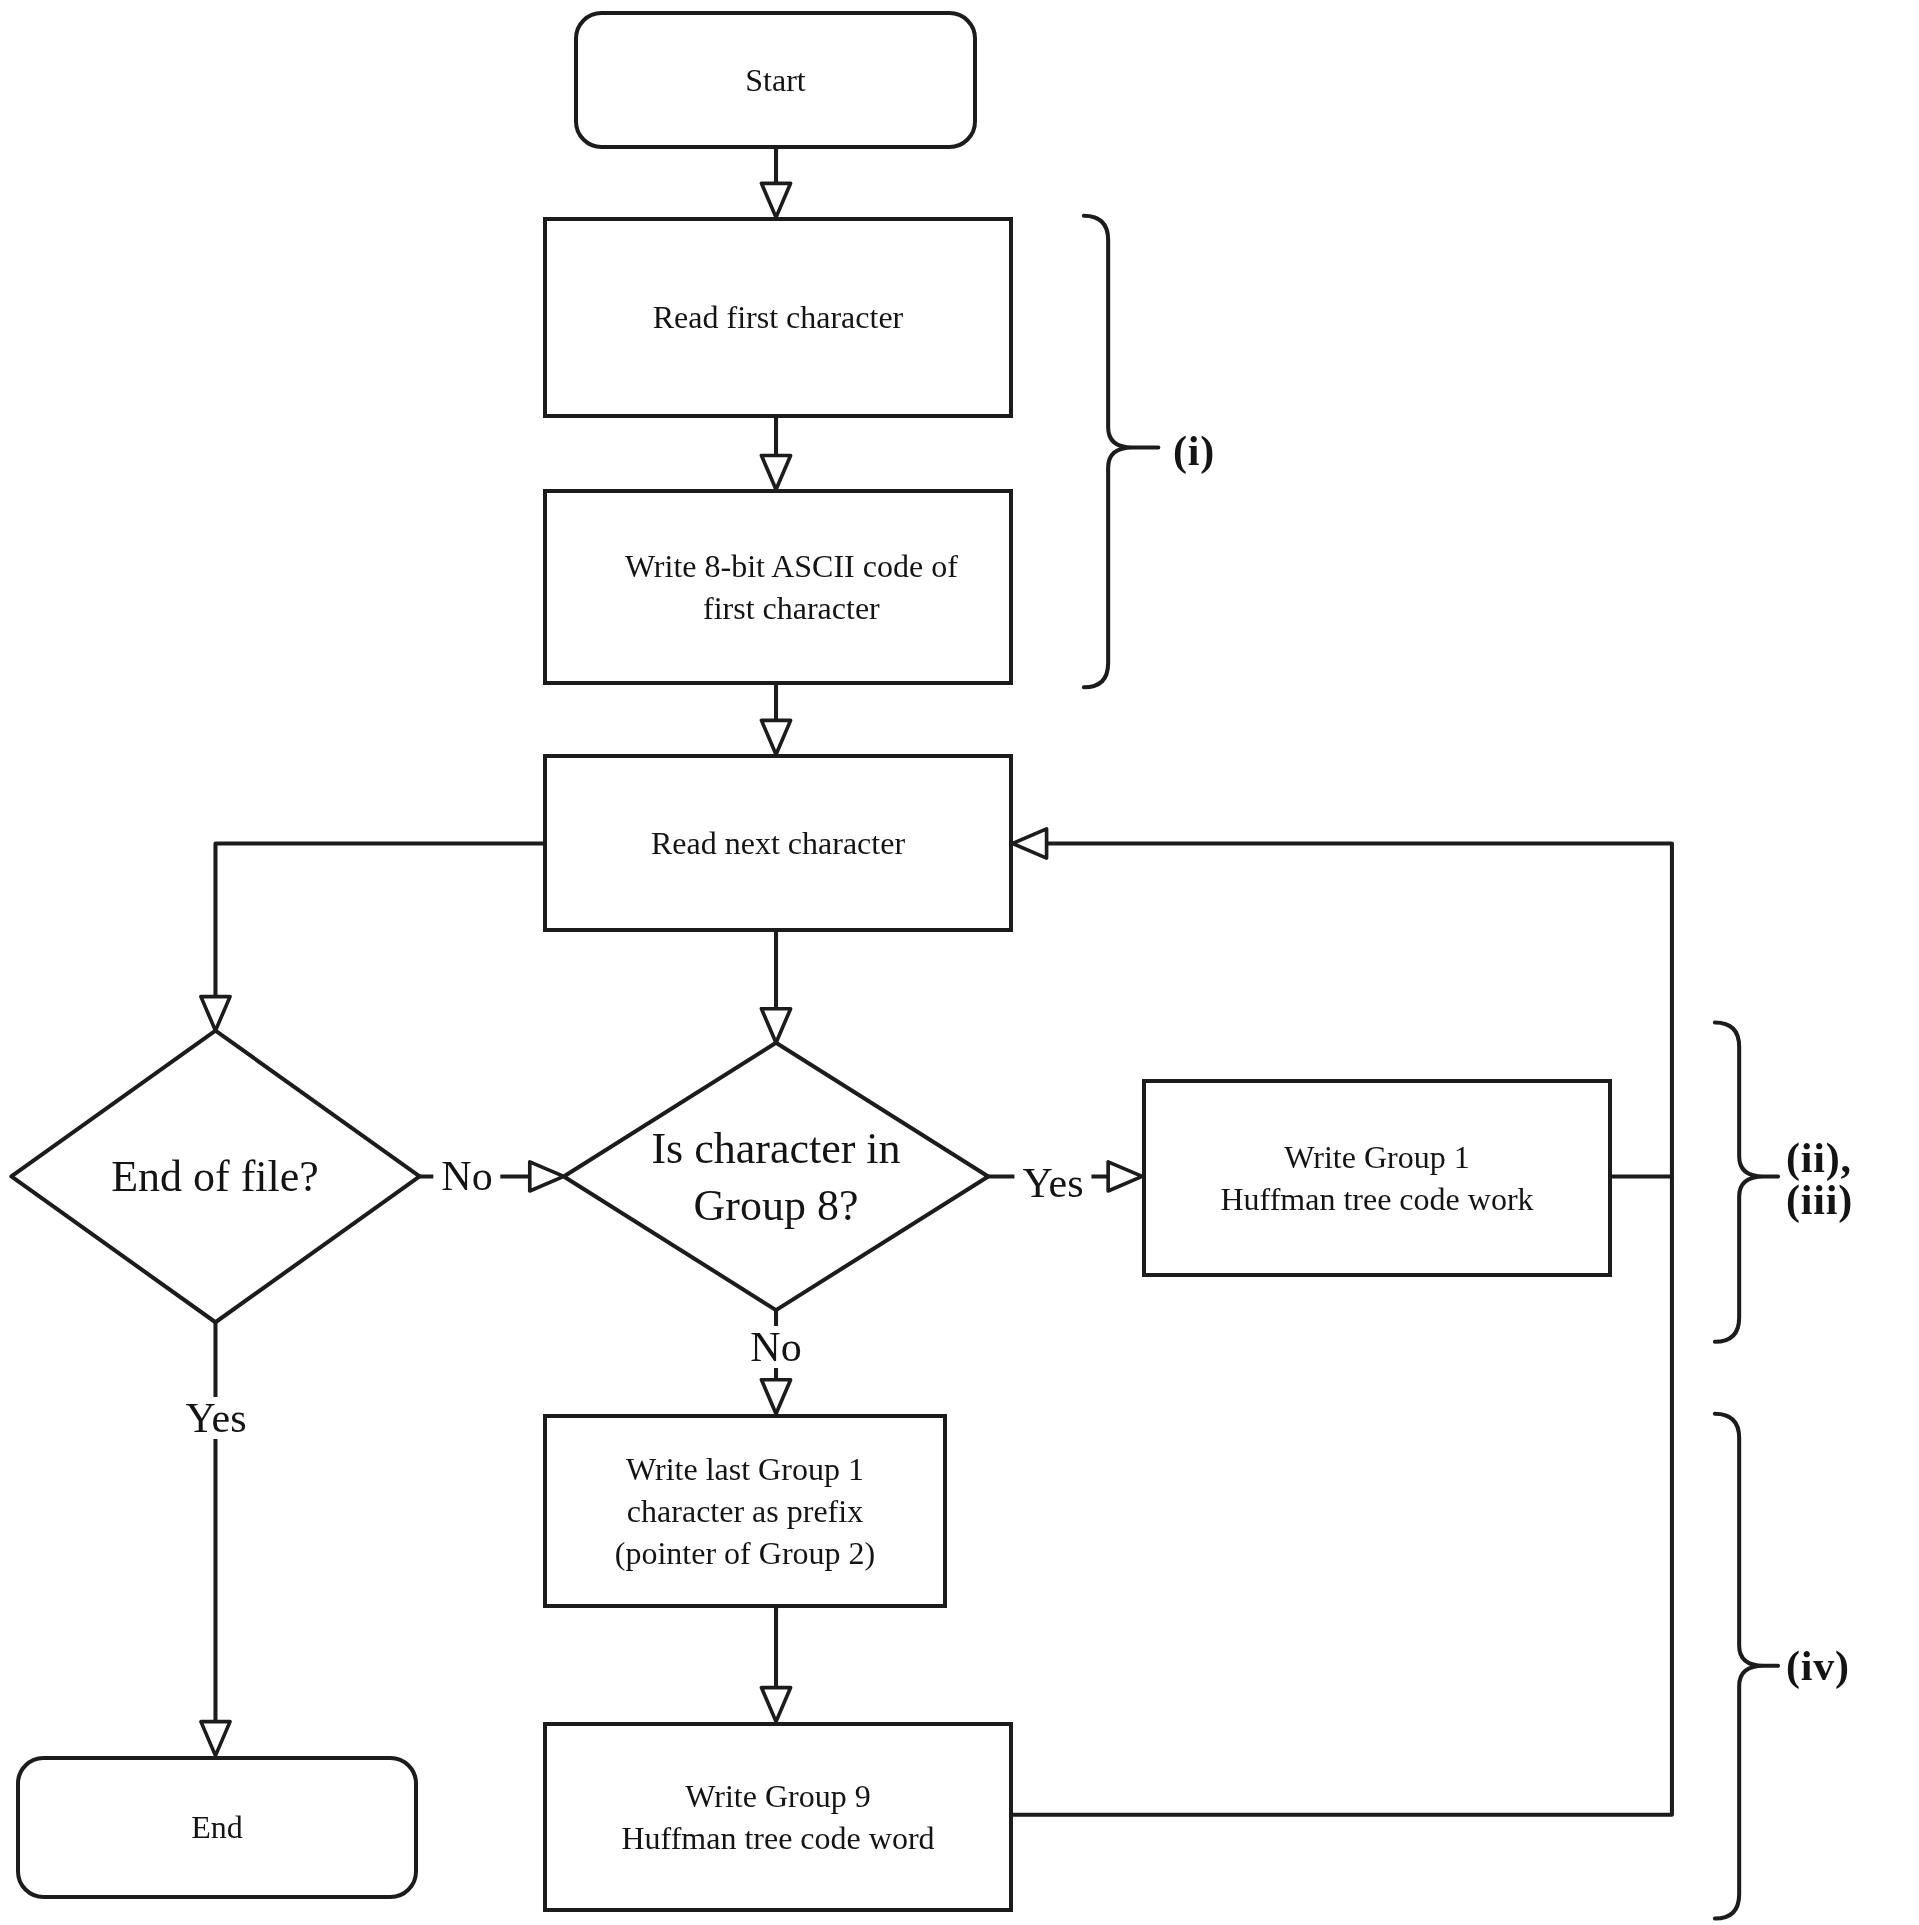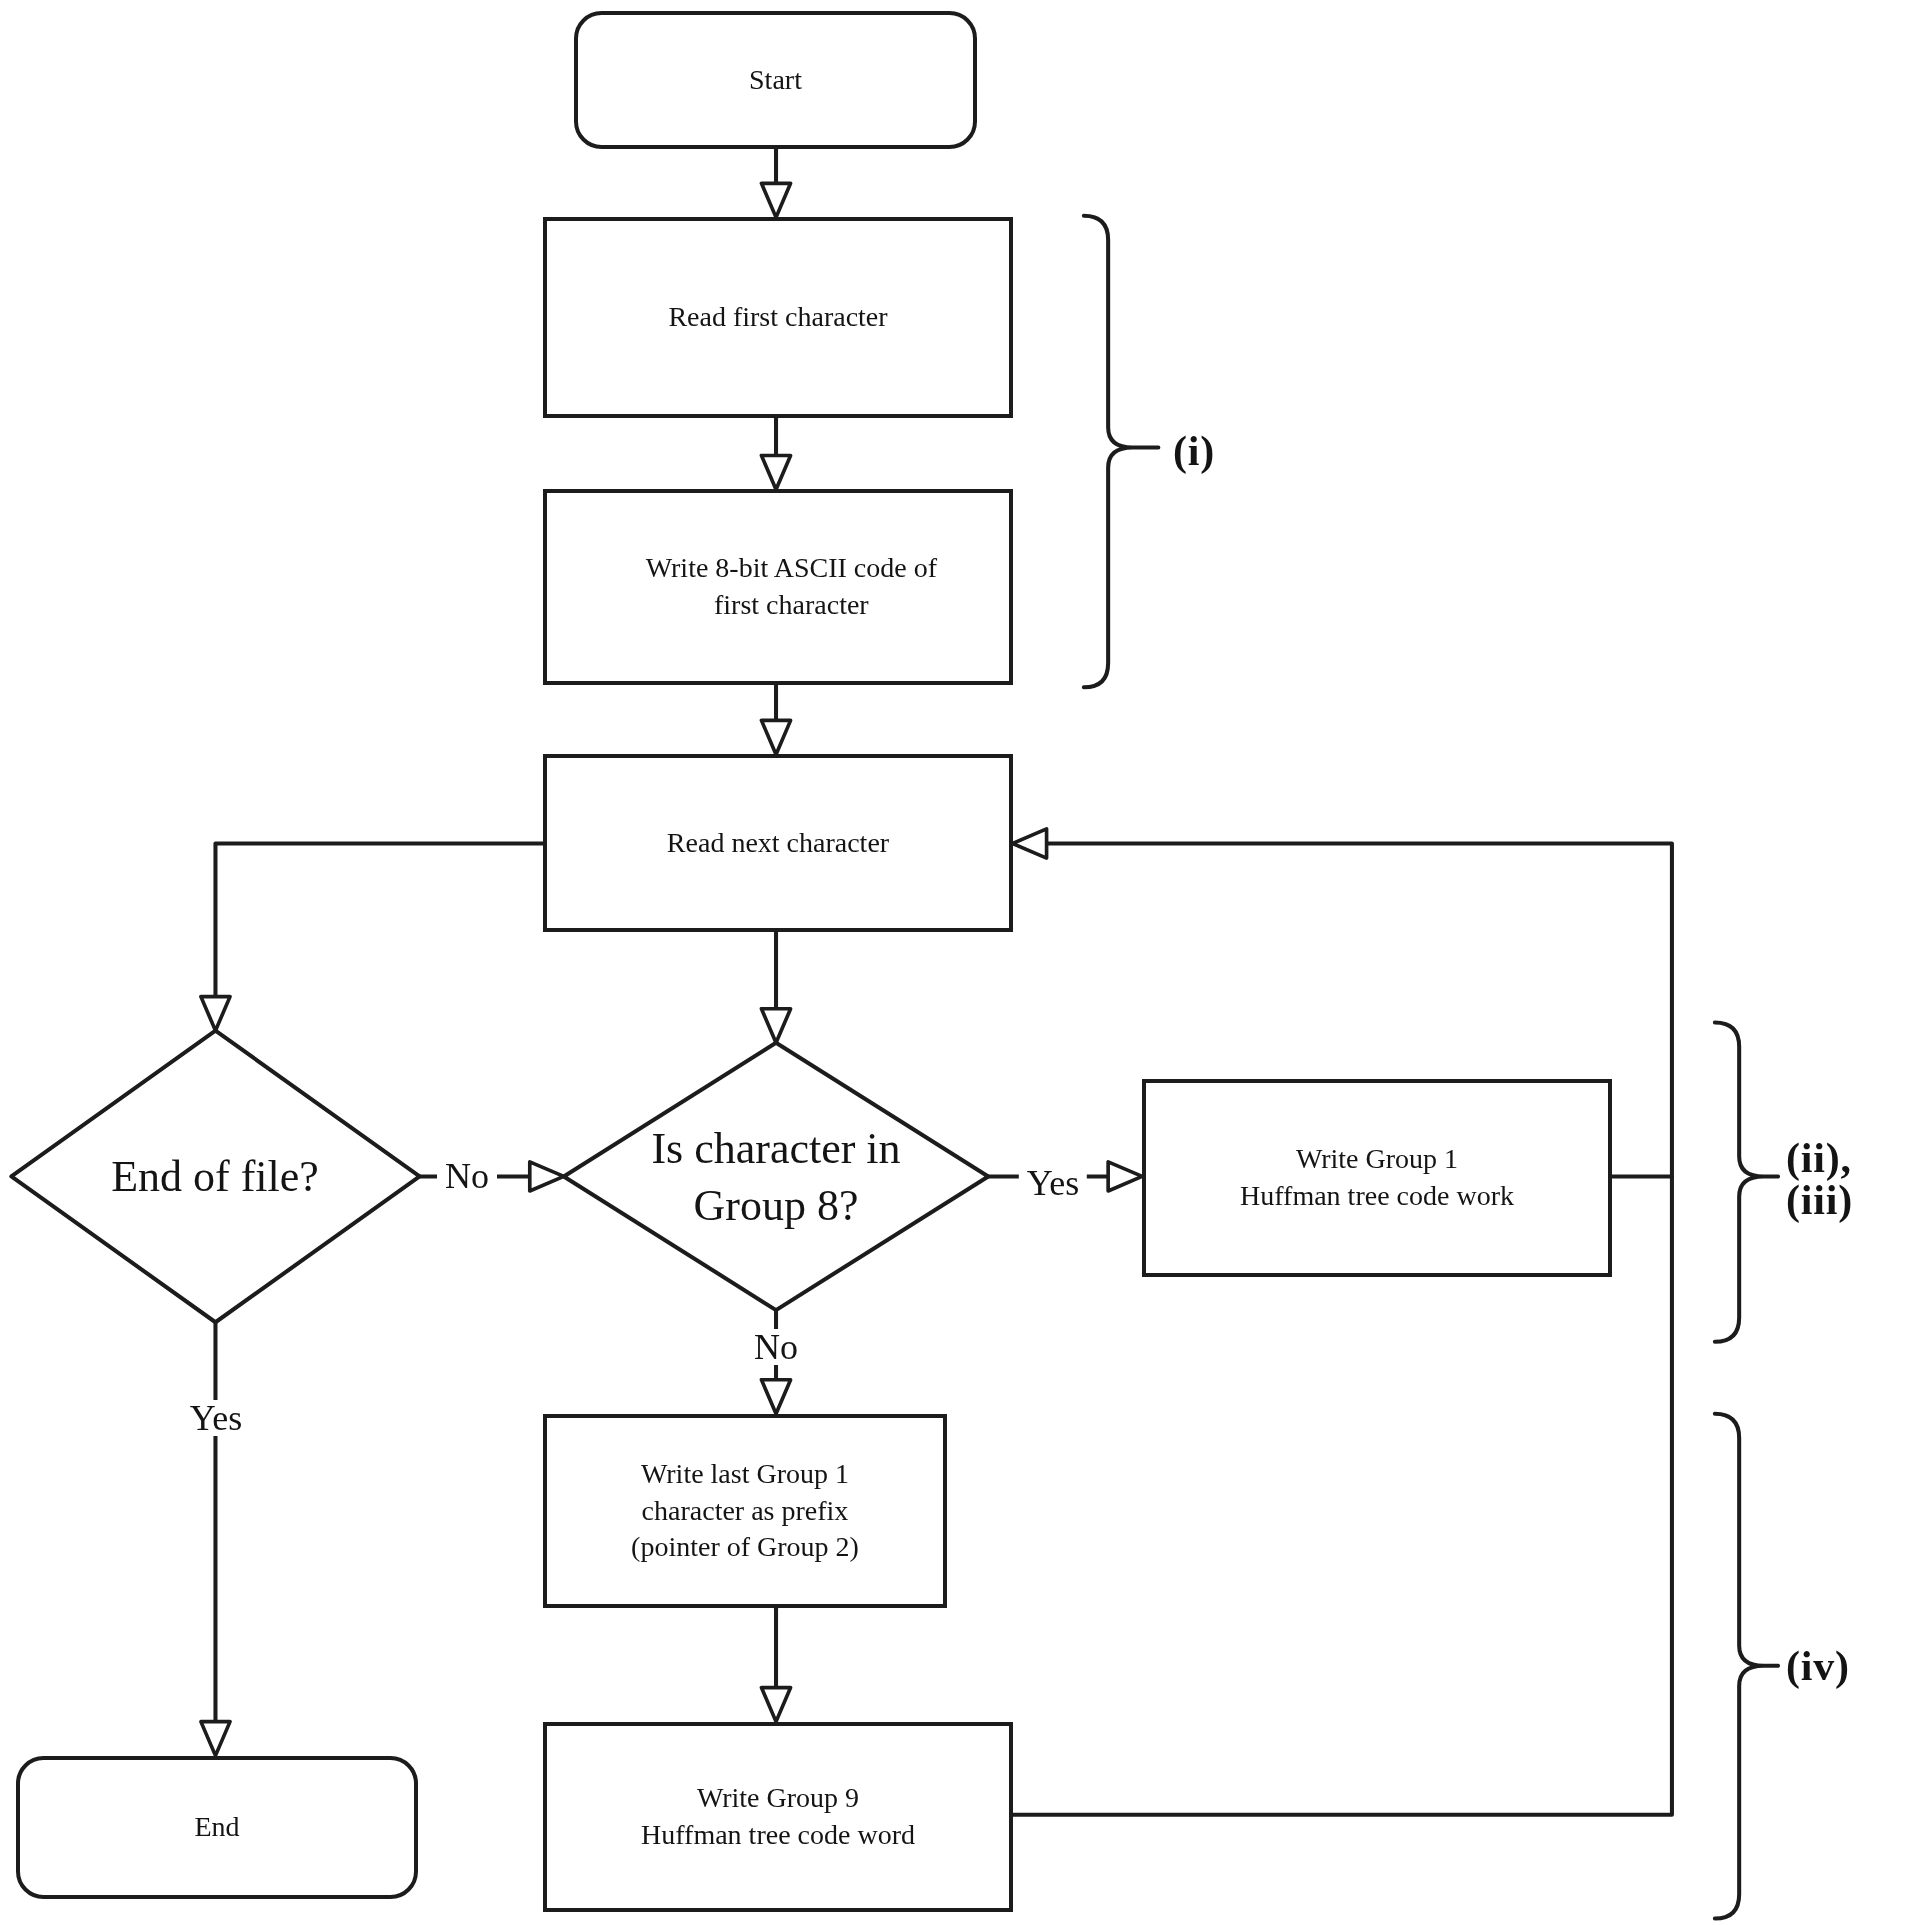--- a/index.html
+++ b/index.html
@@ -24,21 +24,21 @@
     height: 1926px;
   }
   .node {
     position: absolute;
     display: flex;
     align-items: center;
     justify-content: center;
     text-align: center;
     background: #ffffff;
     border: 4px solid #1c1c1c;
-    font-size: 28px;
+    font-size: 32px;
     line-height: 1.32;
     white-space: pre-line;
     padding: 0 11.3px;
   }
   .terminator { border-radius: 27.5px; }
   .decision-label {
     position: absolute;
     display: flex;
     align-items: center;
     justify-content: center;
@@ -47,21 +47,21 @@
     border: none;
     font-size: 44px;
     line-height: 1.3;
     white-space: pre-line;
   }
   .edge-label {
     position: absolute;
     transform: translate(-50%, -50%);
     background: #ffffff;
     padding: 0 8px;
-    font-size: 36px;
+    font-size: 42px;
     line-height: 1;
   }
   .annot {
     position: absolute;
     transform: translate(0, -50%);
     font-weight: bold;
     font-size: 42px;
     line-height: 1;
     letter-spacing: 0.8px;
   }

